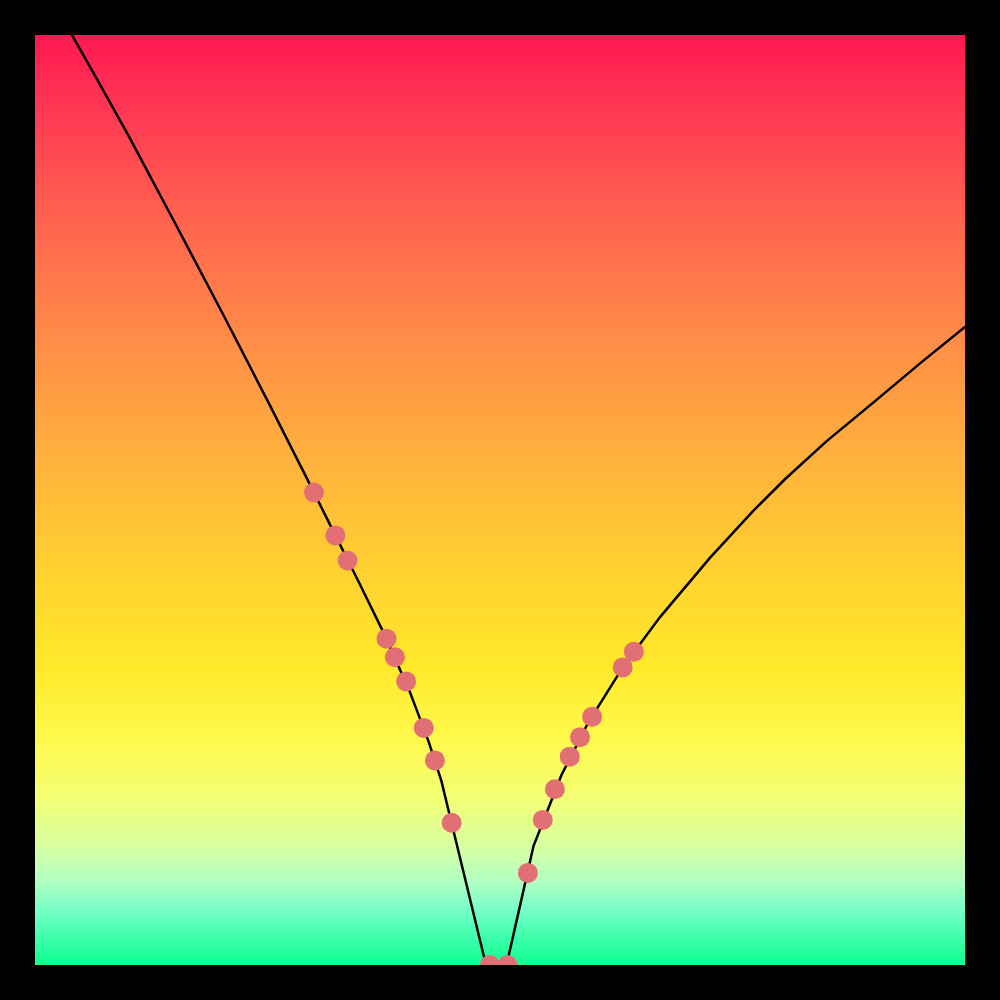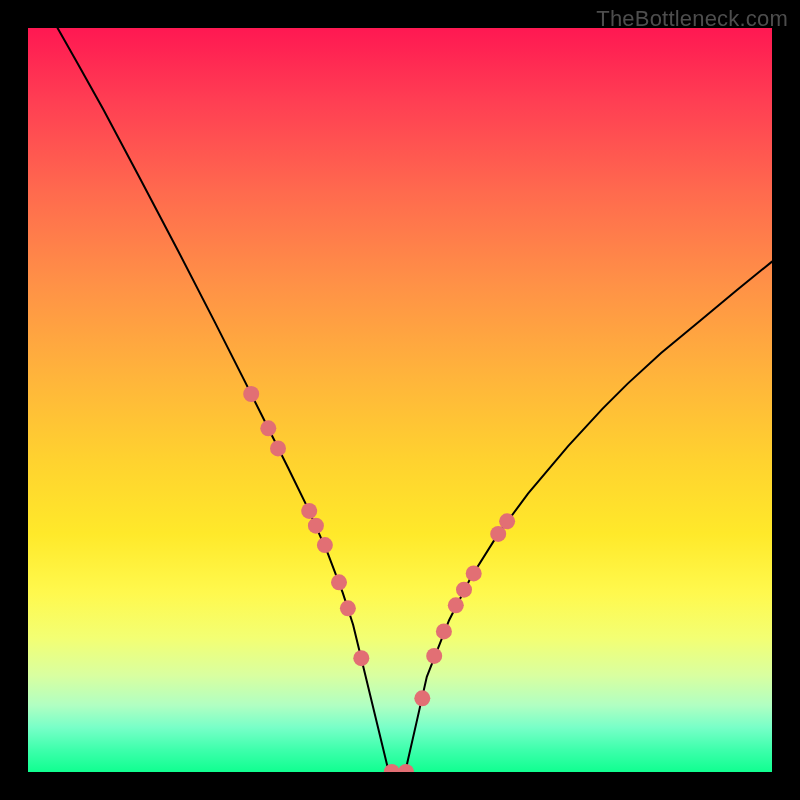--- a/index.html
+++ b/index.html
@@ -62,21 +62,20 @@
     stroke-linecap: round;
   }
   .dot {
     fill: #e26f74;
   }
 </style>
 </head>
 <body>
 
 <div class="stage">
-  <div class="attribution">TheBottleneck.com</div>
 
   <div class="plot">
     <svg class="overlay" viewBox="0 0 744 744" preserveAspectRatio="none">
       <path id="curve-path" class="curve" d="M0.0 -52.1 L49.8 35.7 L75.1 81.1 L112.3 151.0 L150.3 223.2 L186.7 293.9 L217.2 354.1 L240.3 400.3 L259.7 439.0 L279.7 479.9 L299.8 525.3 L314.7 564.7 L325.1 596.7 L337.0 645.8 L360.8 744.0 L377.2 744.0 L388.4 694.9 L398.8 648.8 L421.1 592.2 L442.7 549.8 L470.2 505.9 L500.0 465.7 L540.1 418.1 L574.4 380.9 L599.7 355.6 L633.1 325.1 L671.8 293.1 L709.0 261.9 L744.0 233.6"></path>
       <g id="dots-group">
           <circle cx="223.2" cy="366.0" r="8" class="dot"></circle>
           <circle cx="240.3" cy="400.3" r="8" class="dot"></circle>
           <circle cx="250.0" cy="420.4" r="8" class="dot"></circle>
           <circle cx="281.2" cy="482.9" r="8" class="dot"></circle>
           <circle cx="287.9" cy="497.7" r="8" class="dot"></circle>

